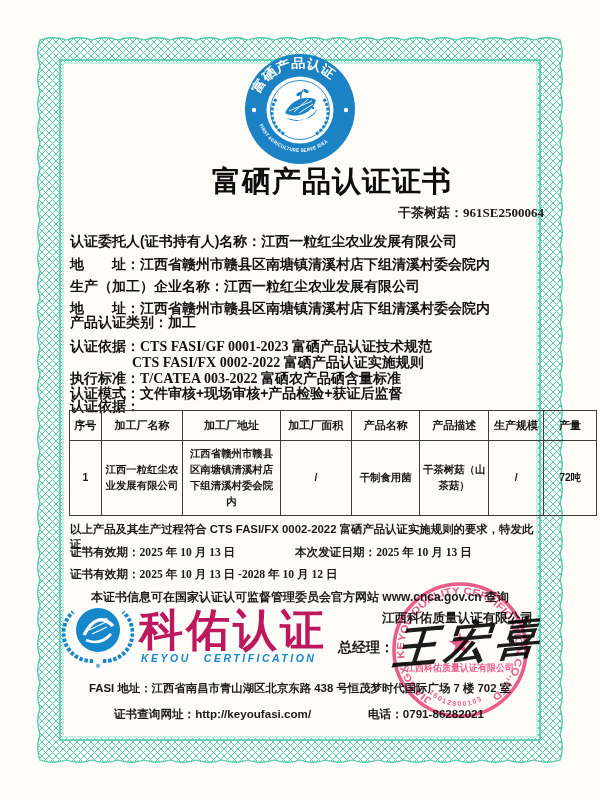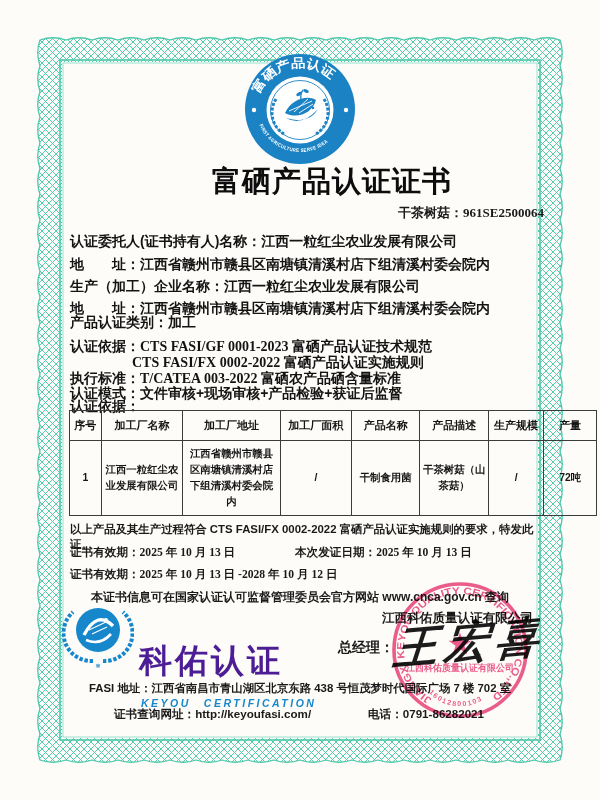--- a/index.html
+++ b/index.html
@@ -32,23 +32,23 @@
 
   .statement{position:absolute;left:70px;top:522px;width:480px;font-size:11.4px;font-weight:800;}
   .dates{position:absolute;left:70px;top:545px;width:480px;font-size:11.6px;font-weight:800;}
   .dates .d2{position:absolute;left:225px;top:0;}
   .validity{position:absolute;left:70px;top:567px;font-size:11.6px;font-weight:800;}
   .cnca{position:absolute;left:0;top:589px;width:600px;text-align:center;
     font-size:12px;font-weight:800;}
 
   .keyou-logo{position:absolute;left:62px;top:598px;width:72px;height:72px;}
   .keyou-text{position:absolute;left:139px;top:608px;}
-  .keyou-cn{font-size:33px;font-weight:900;color:#4c1d95;letter-spacing:3px;line-height:1;margin-top:36px;}
+  .keyou-cn{font-size:44px;font-weight:900;color:#be185d;letter-spacing:3px;line-height:1;}
   .keyou-en{font-size:10.5px;font-weight:800;font-style:italic;color:#1787cb;
-    letter-spacing:2.5px;margin-top:20px;padding-left:2px;}
+    letter-spacing:2.5px;margin-top:0;padding-left:2px;}
 
   .issuer-company{position:absolute;left:382px;top:610px;font-size:12.6px;font-weight:800;}
   .signer{position:absolute;left:338px;top:639px;font-size:14px;font-weight:800;}
 
   .seal{position:absolute;left:386px;top:576px;width:148px;height:148px;z-index:5;
     mix-blend-mode:multiply;opacity:.88;}
   .signature{position:absolute;left:388px;top:596px;width:152px;height:92px;z-index:6;
     mix-blend-mode:multiply;}
 
   .fasi{position:absolute;left:0;top:681px;width:600px;text-align:center;

